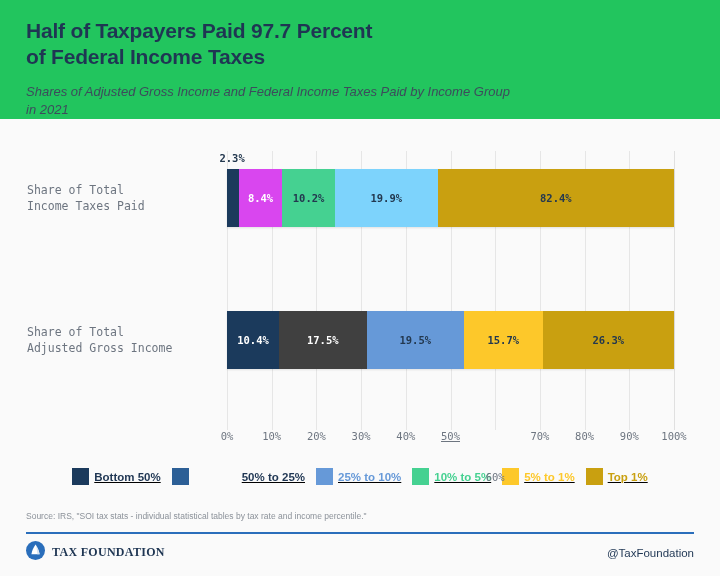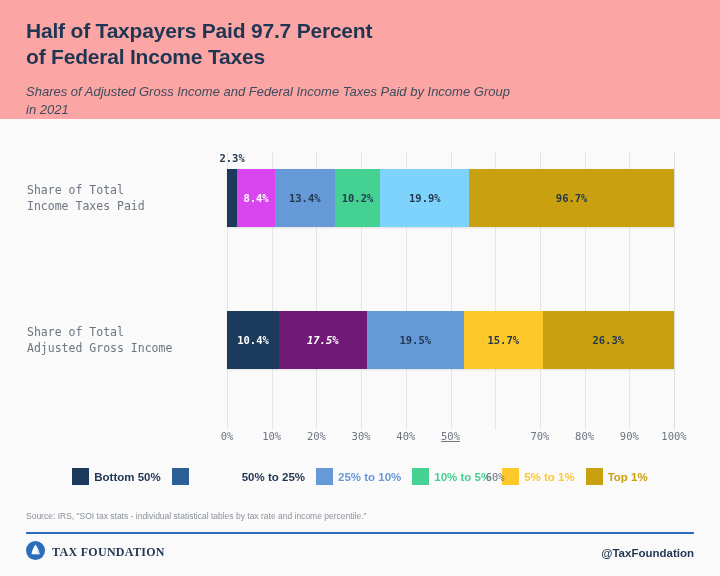--- a/index.html
+++ b/index.html
@@ -17,21 +17,21 @@
     width: 720px;
     height: 576px;
     background: #fafafa;
     display: flex;
     flex-direction: column;
   }
 
   
   .header {
     padding: 18px 32px 0 26px;
-    background: #fca5a5;
+    background: #22c55e;
   }
 
   .chart-title {
     font-size: 21px;
     font-weight: bold;
     line-height: 1.24;
     color: #1f3653;
     letter-spacing: -0.2px;
     white-space: pre-line;
   }
@@ -163,20 +163,21 @@
     align-items: center;
     gap: 11px;
     padding: 2px 26px 0 26px;
     flex-wrap: nowrap;
   }
 
   .legend-item {
     display: flex;
     align-items: center;
     gap: 5px;
+    text-decoration: underline;
   }
 
   .legend-swatch {
     width: 17px;
     height: 17px;
     flex: none;
   }
 
   .legend-text {
     font-size: 11.5px;
@@ -216,21 +217,20 @@
     font-size: 12px;
     font-weight: bold;
     color: #1f3653;
     letter-spacing: 0.3px;
     font-family: Liberation Serif, serif;
   }
 
   .handle {
     font-size: 11.5px;
     color: #1f3653;
-    font-weight: bold;
   }
 </style>
 </head>
 <body>
 
 <div class="figure">
 
   <div class="header">
     <div class="chart-title">Half of Taxpayers Paid 97.7 Percent
 of Federal Income Taxes</div>
@@ -257,42 +257,39 @@
         <div id="rows">
             <div class="row row-taxes">
               <div class="row-label">Share of Total
 Income Taxes Paid</div>
               <div class="callout" style="left: 1.15%;">2.3%</div>
               <div class="bar">
                 <div class="seg" style="flex: 2.3 0 0px; background: rgb(27, 58, 92);"></div>
                 <div class="seg" style="flex: 8.4 0 0px; background: #d946ef;">
                   <span class="seg-label on-dark">8.4%</span>
                 </div>
-                <div class="seg" style="flex: 13.4 0 0px; background: rgb(102, 153, 216);">
-                  <span class="seg-label on-mid">13.4%</span>
-                </div>
                 <div class="seg" style="flex: 10.2 0 0px; background: rgb(69, 209, 145);">
                   <span class="seg-label on-mid">10.2%</span>
                 </div>
                 <div class="seg" style="flex: 19.9 0 0px; background: #7dd3fc;">
                   <span class="seg-label on-mid">19.9%</span>
                 </div>
                 <div class="seg" style="flex: 45.8 0 0px; background: rgb(201, 160, 16);">
-                  <span class="seg-label on-mid">96.7%</span>
+                  <span class="seg-label on-mid">82.4%</span>
                 </div>
               </div>
             </div>
             <div class="row row-agi">
               <div class="row-label">Share of Total
 Adjusted Gross Income</div>
               <div class="bar">
                 <div class="seg" style="flex: 10.4 0 0px; background: rgb(27, 58, 92);">
                   <span class="seg-label on-dark">10.4%</span>
                 </div>
-                <div class="seg" style="flex: 17.5 0 0px; background: #701a75; font-style: italic;">
+                <div class="seg" style="flex: 17.5 0 0px; background: #404040;">
                   <span class="seg-label on-dark">17.5%</span>
                 </div>
                 <div class="seg" style="flex: 19.5 0 0px; background: rgb(102, 153, 216);">
                   <span class="seg-label on-mid">19.5%</span>
                 </div>
                 <div class="seg" style="flex: 15.7 0 0px; background: rgb(253, 200, 42);">
                   <span class="seg-label on-mid">15.7%</span>
                 </div>
                 <div class="seg" style="flex: 26.3 0 0px; background: rgb(201, 160, 16);">
                   <span class="seg-label on-mid">26.3%</span>

